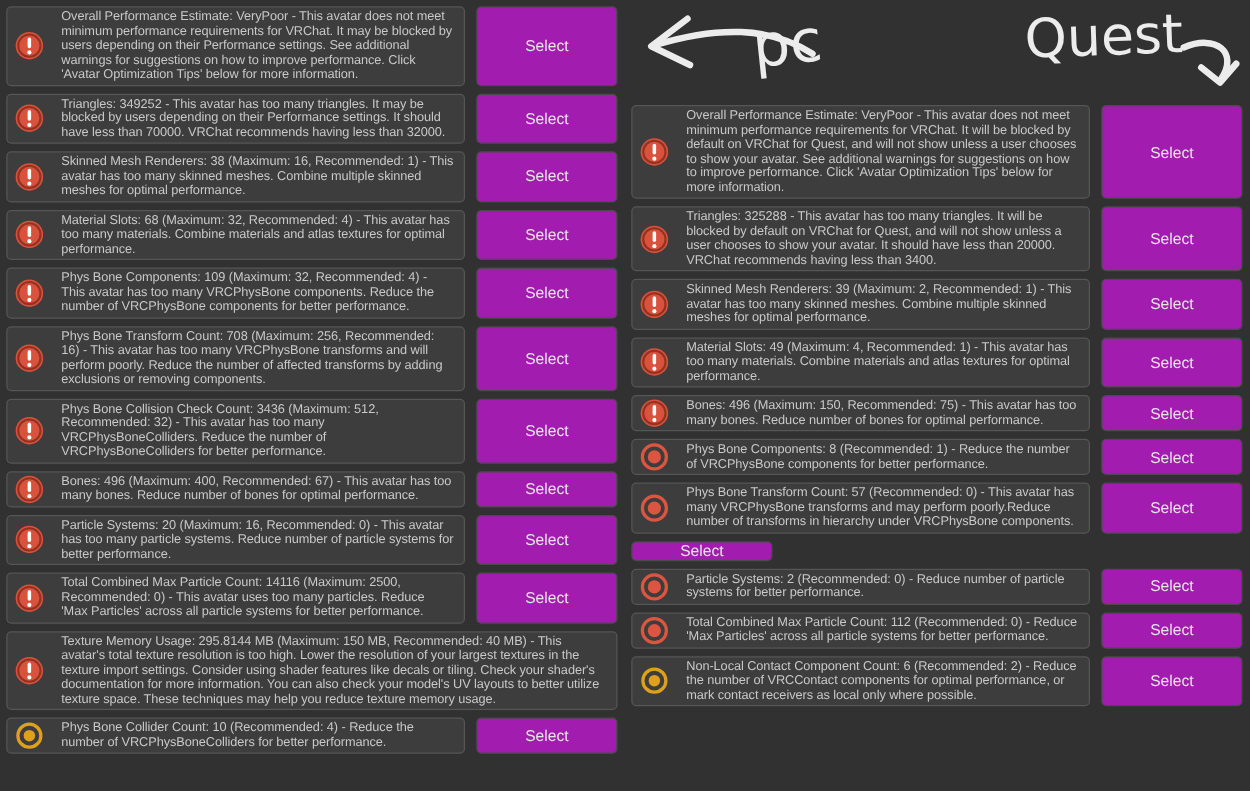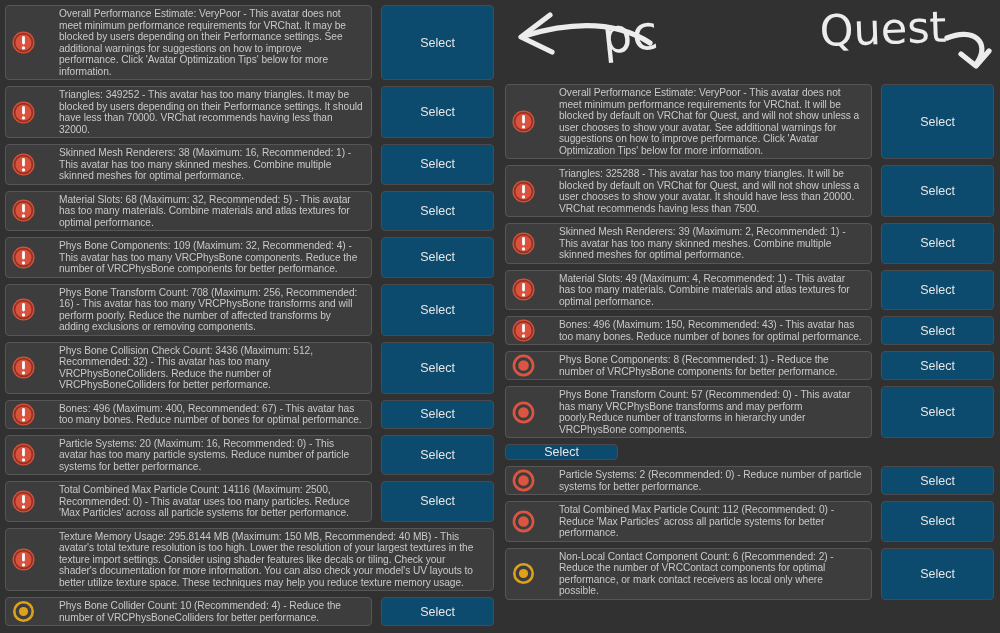--- a/index.html
+++ b/index.html
@@ -14,38 +14,38 @@
     position:absolute; width:489px;
     display:flex; flex-direction:column; gap:6px;
   }
   #col-pc { left:5px; top:5px; }
   #col-quest { left:505px; top:84px; }
 
   .row { display:flex; gap:9px; align-items:stretch; }
 
   .msg {
     flex:1; min-width:0;
-    display:flex; align-items:center; gap:24px;
+    display:flex; align-items:center; gap:14px;
     background:#3d3d3d;
     border:1px solid #565656;
     border-radius:4px;
     padding:2px 8px 2px 6px;
     color:#c9c9c9;
     font-size:10.2px; line-height:11.5px;
     letter-spacing:-0.05px;
     justify-content:flex-end;
   }
   .msg-text { flex:1; }
 
   .icon { flex:0 0 23px; width:23px; height:23px; display:flex; align-items:center; justify-content:center; }
   .icon svg { display:block; }
 
   .select-btn {
     flex:0 0 113px;
-    background:#0c4a6e;
+    background:#a21caf;
     border:1px solid #4b4b4b;
     border-radius:4px;
     color:#e6e6e6;
     font-family:"Liberation Sans", sans-serif;
     font-size:12.5px;
     cursor:pointer;
     padding:0;
   }
 
   .annot {
@@ -112,21 +112,21 @@
       <div class="row">
         <div class="msg">
           <span class="icon">
             <svg width="23" height="23" viewBox="0 0 23 23">
               <circle cx="11.5" cy="11.5" r="11" fill="#d9523e"></circle>
               <circle cx="11.5" cy="11.5" r="8.9" fill="none" stroke="#93321f" stroke-width="1.7"></circle>
               <rect x="10.1" y="4.9" width="2.8" height="8.6" rx="1.4" fill="#ffffff"></rect>
               <circle cx="11.5" cy="16.9" r="1.65" fill="#ffffff"></circle>
             </svg>
           </span>
-          <span class="msg-text">Material Slots: 68 (Maximum: 32, Recommended: 5) - This avatar has too many materials. Combine materials and atlas textures for optimal performance.</span>
+          <span class="msg-text">Material Slots: 68 (Maximum: 32, Recommended: 4) - This avatar has too many materials. Combine materials and atlas textures for optimal performance.</span>
         </div>
         <button class="select-btn">Select</button>
       </div>
       <div class="row">
         <div class="msg">
           <span class="icon">
             <svg width="23" height="23" viewBox="0 0 23 23">
               <circle cx="11.5" cy="11.5" r="11" fill="#d9523e"></circle>
               <circle cx="11.5" cy="11.5" r="8.9" fill="none" stroke="#93321f" stroke-width="1.7"></circle>
               <rect x="10.1" y="4.9" width="2.8" height="8.6" rx="1.4" fill="#ffffff"></rect>
@@ -251,21 +251,21 @@
       <div class="row">
         <div class="msg">
           <span class="icon">
             <svg width="23" height="23" viewBox="0 0 23 23">
               <circle cx="11.5" cy="11.5" r="11" fill="#d9523e"></circle>
               <circle cx="11.5" cy="11.5" r="8.9" fill="none" stroke="#93321f" stroke-width="1.7"></circle>
               <rect x="10.1" y="4.9" width="2.8" height="8.6" rx="1.4" fill="#ffffff"></rect>
               <circle cx="11.5" cy="16.9" r="1.65" fill="#ffffff"></circle>
             </svg>
           </span>
-          <span class="msg-text">Triangles: 325288 - This avatar has too many triangles. It will be blocked by default on VRChat for Quest, and will not show unless a user chooses to show your avatar. It should have less than 20000. VRChat recommends having less than 7500.</span>
+          <span class="msg-text">Triangles: 325288 - This avatar has too many triangles. It will be blocked by default on VRChat for Quest, and will not show unless a user chooses to show your avatar. It should have less than 20000. VRChat recommends having less than 3400.</span>
         </div>
         <button class="select-btn">Select</button>
       </div>
       <div class="row">
         <div class="msg">
           <span class="icon">
             <svg width="23" height="23" viewBox="0 0 23 23">
               <circle cx="11.5" cy="11.5" r="11" fill="#d9523e"></circle>
               <circle cx="11.5" cy="11.5" r="8.9" fill="none" stroke="#93321f" stroke-width="1.7"></circle>
               <rect x="10.1" y="4.9" width="2.8" height="8.6" rx="1.4" fill="#ffffff"></rect>
@@ -293,21 +293,21 @@
       <div class="row">
         <div class="msg">
           <span class="icon">
             <svg width="23" height="23" viewBox="0 0 23 23">
               <circle cx="11.5" cy="11.5" r="11" fill="#d9523e"></circle>
               <circle cx="11.5" cy="11.5" r="8.9" fill="none" stroke="#93321f" stroke-width="1.7"></circle>
               <rect x="10.1" y="4.9" width="2.8" height="8.6" rx="1.4" fill="#ffffff"></rect>
               <circle cx="11.5" cy="16.9" r="1.65" fill="#ffffff"></circle>
             </svg>
           </span>
-          <span class="msg-text">Bones: 496 (Maximum: 150, Recommended: 43) - This avatar has too many bones. Reduce number of bones for optimal performance.</span>
+          <span class="msg-text">Bones: 496 (Maximum: 150, Recommended: 75) - This avatar has too many bones. Reduce number of bones for optimal performance.</span>
         </div>
         <button class="select-btn">Select</button>
       </div>
       <div class="row">
         <div class="msg">
           <span class="icon">
             <svg width="23" height="23" viewBox="0 0 23 23">
               <circle cx="11.5" cy="11.5" r="9.6" fill="none" stroke="#dc5540" stroke-width="2.6"></circle>
               <circle cx="11.5" cy="11.5" r="5.3" fill="#dc5540"></circle>
             </svg>

